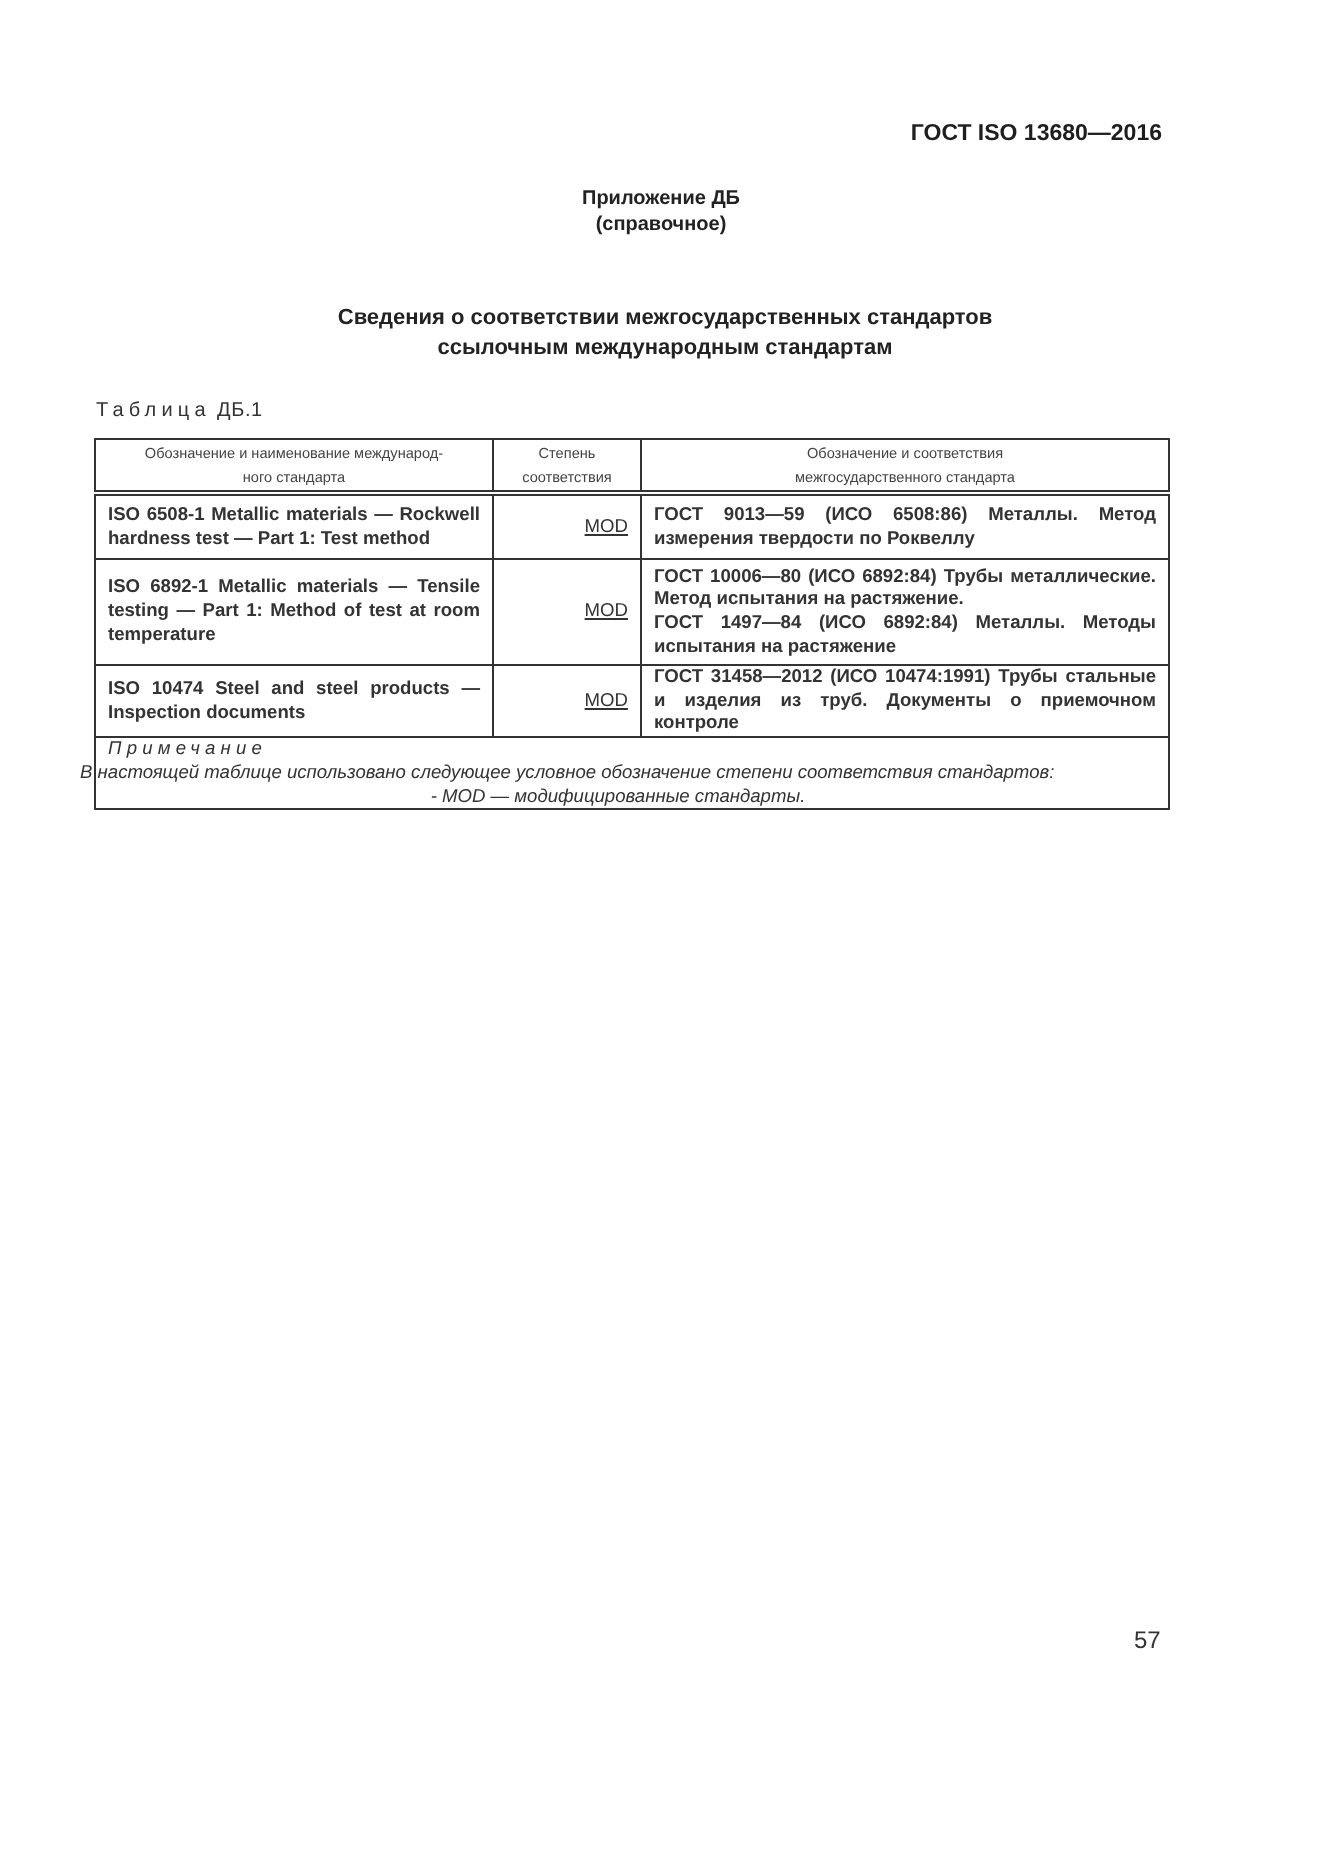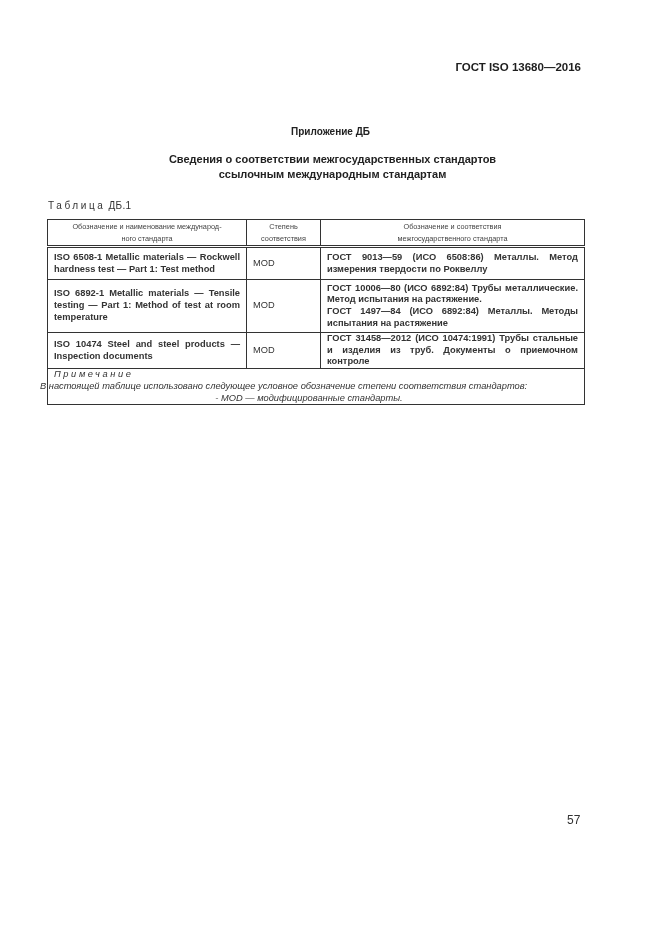--- a/index.html
+++ b/index.html
@@ -6,21 +6,21 @@
   body {
     width: 661px; height: 935px; position: relative; overflow: hidden;
     font-family: "Liberation Sans", "DejaVu Sans", sans-serif; color: #2a2a2a;
   }
   .doc-code {
     position: absolute; right: 80px; top: 61px;
     font-size: 11.5px; font-weight: bold; color: #1e1e1e; text-align: center;
   }
   .annex {
     position: absolute; left: 0; width: 661px; top: 93px; text-align: center;
-    font-size: 10px; font-weight: bold; line-height: 13px; color: #222; margin-top: 32px;
+    font-size: 10px; font-weight: bold; line-height: 13px; color: #222;
   }
   .title {
     position: absolute; left: 0; width: 661px; top: 152px; text-align: center;
     font-size: 11px; font-weight: bold; line-height: 15px; color: #222;
     padding-left: 2px;
   }
   .table-caption {
     position: absolute; left: 48px; top: 200px;
     font-size: 10px; color: #333; letter-spacing: 0.3px;
   }
@@ -34,39 +34,40 @@
   }
   table.main th {
     font-weight: normal; font-size: 7.3px; color: #444; text-align: center;
     line-height: 12px; height: 25px;
   }
   table.main thead tr th { border-bottom: 3px double #333; }
   table.main td {
     font-size: 9.3px; line-height: 11.7px; color: #333;
   }
   td.just { text-align: justify; font-weight: bold; }
-  td.center { text-align: left; }
+  td.center { text-align: right; text-decoration: underline; }
   tr.r1 td { height: 31px; }
   tr.r2 td { height: 52px; }
   tr.r3 td { height: 31px; }
   td.note { padding: 4px 6px 6px 26px; font-size: 9.3px; line-height: 12px; font-style: italic; }
   td.note .note-head { letter-spacing: 2.6px; }
   td.note .note-line2 { margin-left: -14px; }
   td.note .note-line3 { margin-left: -14px; text-align: center; }
   .page-num {
     position: absolute; left: 567px; top: 813px; font-size: 12px; color: #333;
   }
 </style>
 </head>
 <body>
 
 <div class="doc-code">ГОСТ ISO 13680—2016</div>
 
 <div class="annex">
   <div>Приложение ДБ</div>
+  <div>(справочное)</div>
 </div>
 
 <div class="title">
   <div>Сведения о соответствии межгосударственных стандартов</div>
   <div>ссылочным международным стандартам</div>
 </div>
 
 <div class="table-caption">
   <span class="spaced">Таблица</span>
   <span>ДБ.1</span>

